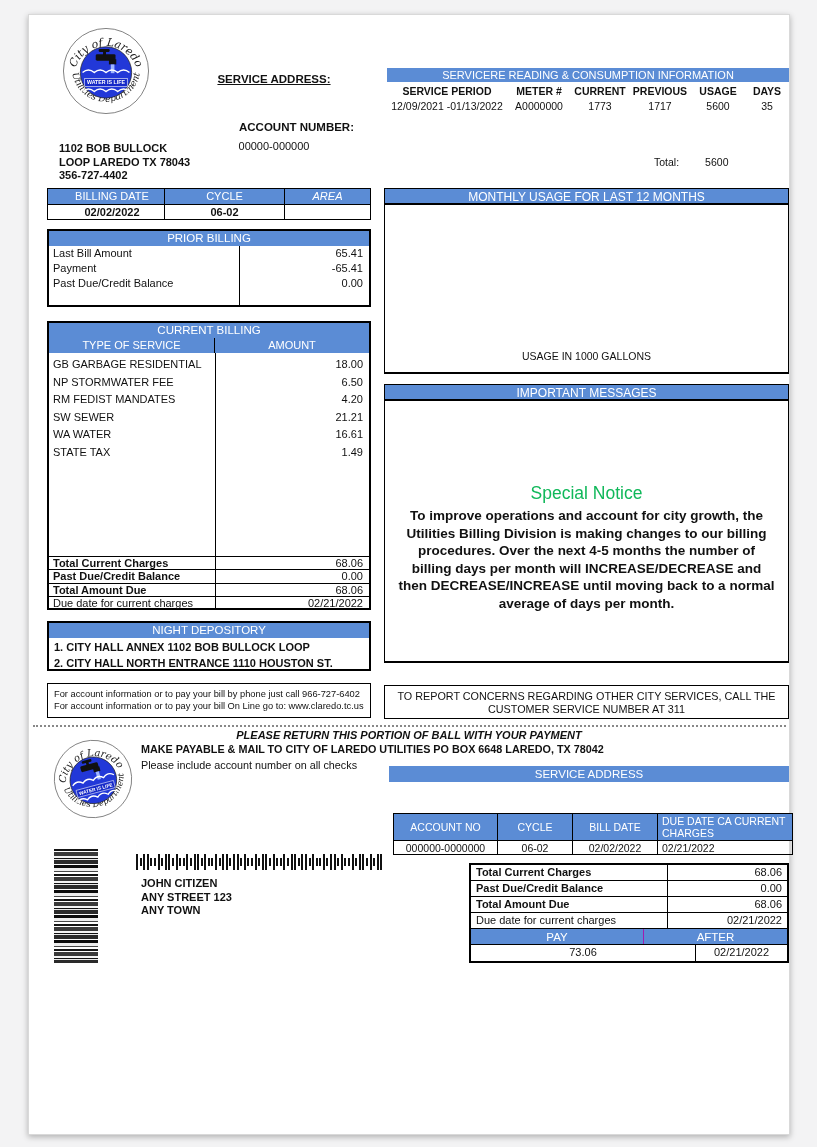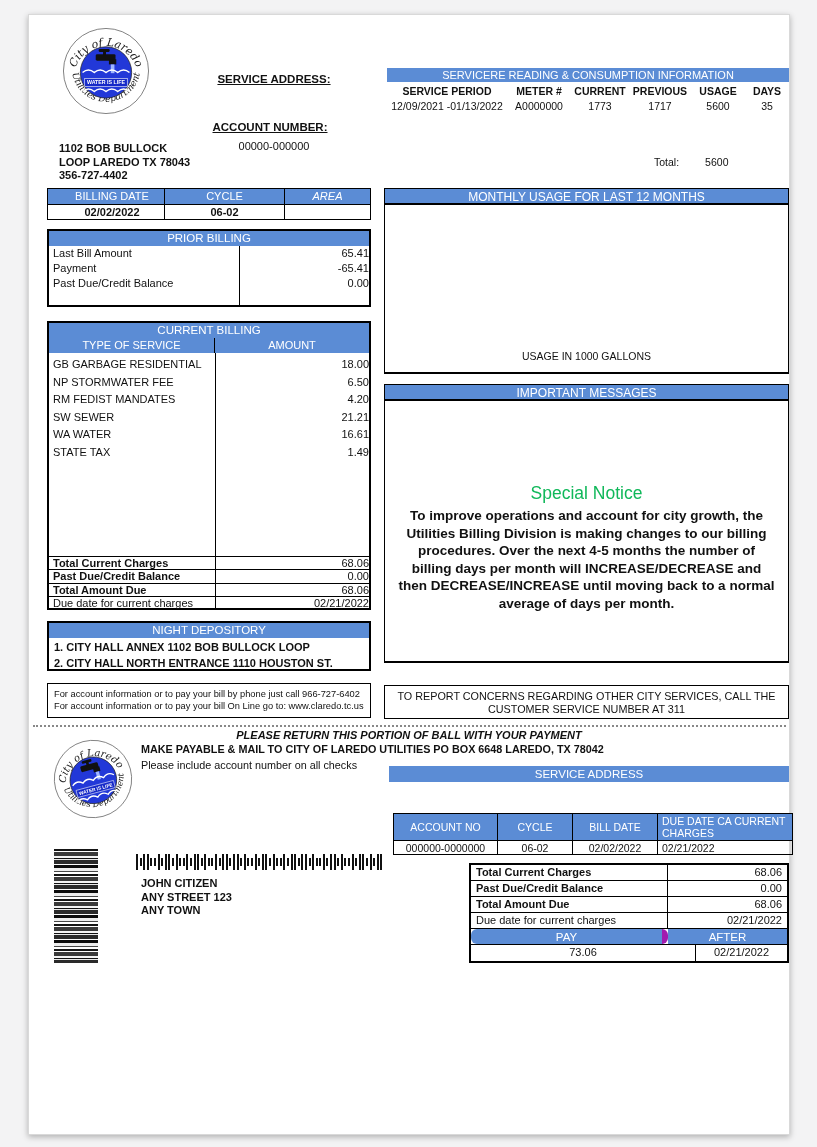--- a/index.html
+++ b/index.html
@@ -24,21 +24,21 @@
   .abs{position:absolute;}
   .bar{
     background:var(--accent);color:#fff;text-align:center;
     font-size:11.5px;line-height:15px;height:15px;
   }
   
   .logo-box{left:33px;top:12px;width:88px;height:88px;}
   .logo-box svg{width:100%;height:100%;}
   .dept-address{left:30px;top:127px;font-size:11px;font-weight:bold;line-height:13.5px;}
   .svc-label{left:168px;top:58px;width:154px;text-align:center;font-weight:bold;font-size:11.5px;text-decoration:underline;}
-  .acct-label{left:164px;top:106px;width:154px;text-align:center;font-weight:bold;font-size:11.5px;text-decoration:underline;}
+  .acct-label{left:171px;top:106px;width:154px;text-align:right;font-weight:bold;font-size:11.5px;}
   .acct-value{left:168px;top:125px;width:154px;text-align:center;font-size:11px;}
   
   .cons{left:358px;top:53px;width:402px;font-size:10.5px;}
   .cons .bar{height:14px;line-height:14px;font-size:11px;}
   .cons-row{display:flex;margin-top:3px;}
   .cons-row span{text-align:center;}
   .cons-row .c1{width:120px;}
   .cons-row .c2{width:64px;}
   .cons-row .c3{width:58px;}
   .cons-row .c4{width:62px;}
@@ -54,21 +54,21 @@
   .strip-row > div{text-align:center;}
   .strip .h > div{background:var(--accent);color:#fff;border-right:1px solid #000;font-size:11px;}
   .strip .v > div{border-right:1px solid #000;font-weight:bold;border-top:1px solid #000;}
   .strip .w1{width:117px;padding-left:12px;}.strip .w2{width:120px;}.strip .w3{width:85px;border-right:none!important;font-style:italic;}
   .boxed{border:2px solid #000;}
   .prior{left:18px;top:214px;width:324px;height:78px;}
   .pb-body{position:relative;height:59px;font-size:11px;}
   .pb-body::before{content:"";position:absolute;left:190px;top:0;bottom:0;border-left:1px solid #000;}
   .amt-row{display:flex;height:15px;line-height:15px;}
   .amt-row .lb{flex:1;padding-left:4px;}
-  .amt-row .am{width:126px;text-align:right;}
+  .amt-row .am{width:126px;text-align:right;padding-right:6px;}
   .curr{left:18px;top:306px;width:324px;height:289px;}
   .curr .subhead{display:flex;height:15px;}
   .curr .subhead div{background:var(--accent);color:#fff;text-align:center;font-size:11px;line-height:15px;}
   .curr .subhead .s1{width:166px;border-right:1px solid #000;}
   .curr .subhead .s2{flex:1;}
   .cb-body{position:relative;height:203px;font-size:11px;padding-top:3px;}
   .cb-body::before{content:"";position:absolute;left:166px;top:0;bottom:0;border-left:1px solid #000;}
   .cb-body .amt-row{height:17.5px;line-height:17.5px;}
   .cb-body .amt-row .am{width:150px;}
   .cb-sum{font-size:11px;}
@@ -118,21 +118,21 @@
   .postnet .tall{height:16px;}
   .postnet .short{height:8px;}
   .mail-addr{left:112px;top:862px;font-size:11px;font-weight:bold;line-height:13.5px;}
   .stub-sum{left:440px;top:848px;width:320px;border:2px solid #000;font-size:11px;}
   .ss-row{display:flex;height:16px;line-height:15px;border-bottom:1px solid #000;}
   .ss-row .lb{width:197px;padding-left:5px;border-right:1px solid #000;}
   .ss-row .am{flex:1;text-align:right;padding-right:5px;}
   .ss-row .b{font-weight:bold;}
   .ss-payhead{display:flex;height:16px;line-height:16px;border-bottom:1px solid #000;}
   .ss-payhead div{background:var(--accent);color:#fff;text-align:center;font-size:11.5px;}
-  .ss-payhead .p1{width:197px;border-right:6px solid #a21caf;border-radius:6px;}
+  .ss-payhead .p1{width:173px;border-right:1px solid #a21caf;}
   .ss-payhead .p2{flex:1;}
   .ss-last{display:flex;height:16px;line-height:15px;}
   .ss-last div{text-align:center;}
   .ss-last .p1{width:225px;border-right:1px solid #000;}
   .ss-last .p2{flex:1;}
 </style>
 </head>
 <body>
 
 <div class="sheet">

